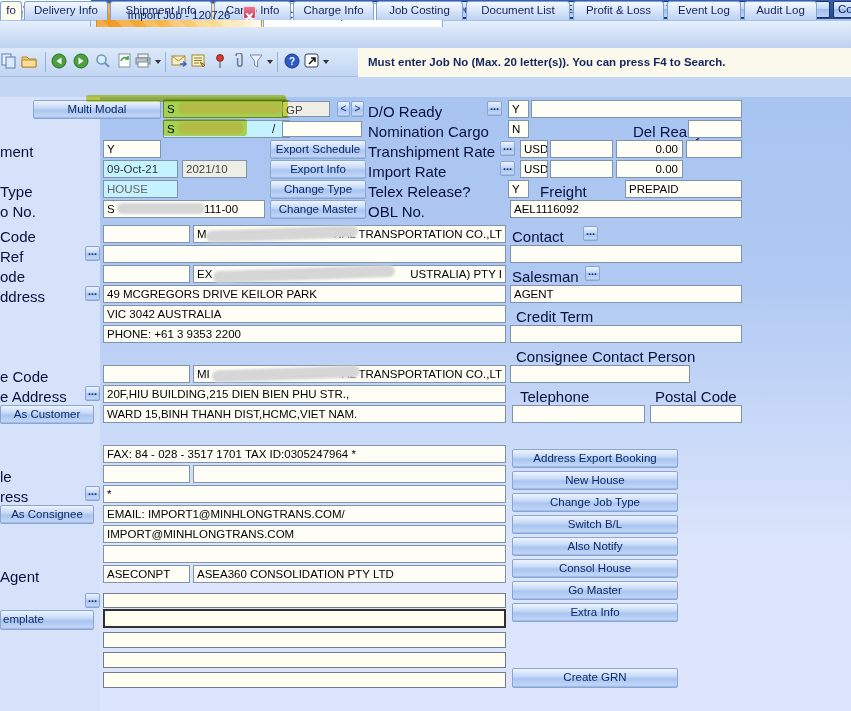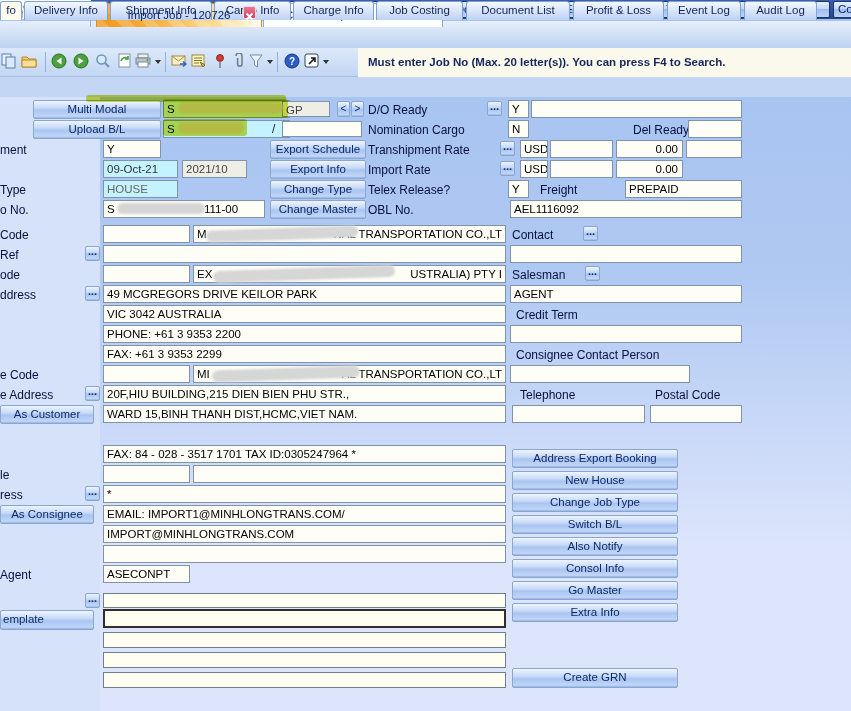--- a/index.html
+++ b/index.html
@@ -32,21 +32,21 @@
   #msgtext{position:absolute;left:10px;top:0;line-height:28px;font-weight:bold;font-size:11.5px;color:#15265E;white-space:nowrap;}
   
   #ftabstrip{left:0;top:77px;width:851px;height:20px;background:#C3D6F3;}
   .ftab{top:1px;height:19px;box-sizing:border-box;border:1px solid #7FA2D6;border-bottom:none;border-radius:3px 3px 0 0;
         background:linear-gradient(#F3F8FF,#D3E1F8 60%,#BDD2F2);color:#11245F;font-size:11.5px;text-align:center;line-height:17px;cursor:pointer;}
   .ftab.active{background:#FFFDEE;}
   
   #form{left:0;top:97px;width:851px;height:452px;
         background:linear-gradient(180deg,#A8C4F1 0%,#B0C9F2 40%,#C8D8F8 72%,#DCE5FB 100%);}
   #leftcol{left:0;top:0;width:100px;height:614px;background:#D6E2F9;}
-  .lbl{font-size:12px;color:#08103F;white-space:nowrap;}
+  .lbl{font-size:15px;color:#08103F;white-space:nowrap;}
   .fld{background:#FEFEF7;border:1px solid #7F93A9;box-sizing:border-box;font-size:11.5px;color:#000;
        padding:1px 3px 0 3px;line-height:14px;white-space:nowrap;overflow:hidden;}
   .fld.cyan{background:#C4F2FE;}
   .fld.grey{background:#EFEEE6;color:#444;}
   .fld.cream{background:#FFFEF0;border-color:#6E7E90;}
   .fld.focusf{border:2px solid #2F2F2F;}
   .fld.ra{text-align:right;padding-right:4px;}
   .sfx{position:absolute;right:3px;top:1px;}
   .sfxl{position:absolute;left:100px;top:1px;}
   .btn3{border:1px solid #8AA5CE;border-radius:2px;box-sizing:border-box;cursor:pointer;
@@ -172,21 +172,20 @@
     <div class="abs fld cyan" style="left:163px;top:3px;width:127px;height:18px"><span>S</span></div>
     <span class="abs slash" style="left:272px;top:5px">/</span>
     <div class="abs fld grey" style="left:282px;top:4px;width:48px;height:16px">GP</div>
     <div class="abs btn3 nav" style="left:337px;top:4px">&lt;</div>
     <div class="abs btn3 nav" style="left:351px;top:4px">&gt;</div>
     <span class="abs lbl" style="left:368px;top:6px">D/O Ready</span>
     <div class="abs btn3 dots" style="left:487px;top:4px">...</div>
     <div class="abs fld" style="left:508px;top:3px;width:21px;height:18px">Y</div>
     <div class="abs fld" style="left:531px;top:3px;width:211px;height:18px"></div>
 
-    <div class="abs btn3" style="left:33px;top:23px;width:128px;height:19px">Upload B/L</div>
     <div class="abs fld cyan" style="left:163px;top:23px;width:127px;height:18px"><span>S</span></div>
     <span class="abs slash" style="left:272px;top:25px">/</span>
     <div class="abs fld" style="left:282px;top:24px;width:80px;height:16px"></div>
     <span class="abs lbl" style="left:368px;top:26px">Nomination Cargo</span>
     <div class="abs fld" style="left:508px;top:23px;width:21px;height:18px">N</div>
     <span class="abs lbl" style="left:633px;top:26px">Del Ready</span>
     <div class="abs fld" style="left:688px;top:23px;width:54px;height:18px"></div>
 
     <span class="abs lbl" style="left:0;top:46px">ment</span>
     <div class="abs fld" style="left:103px;top:43px;width:58px;height:18px">Y</div>
@@ -240,21 +239,20 @@
 
     <span class="abs lbl" style="left:0;top:191px">ddress</span>
     <div class="abs btn3 dots" style="left:85px;top:189px">...</div>
     <div class="abs fld" style="left:103px;top:188px;width:403px;height:18px">49 MCGREGORS DRIVE KEILOR PARK</div>
     <div class="abs fld" style="left:510px;top:188px;width:232px;height:18px">AGENT</div>
 
     <div class="abs fld" style="left:103px;top:208px;width:403px;height:18px">VIC 3042 AUSTRALIA</div>
     <span class="abs lbl" style="left:516px;top:211px">Credit Term</span>
     <div class="abs fld" style="left:103px;top:228px;width:403px;height:18px">PHONE: +61 3 9353 2200</div>
     <div class="abs fld" style="left:510px;top:228px;width:232px;height:18px"></div>
-    <div class="abs fld" style="left:103px;top:248px;width:403px;height:18px">FAX: +61 3 9353 2299</div>
     <span class="abs lbl" style="left:516px;top:251px">Consignee Contact Person</span>
 
     <span class="abs lbl" style="left:0;top:271px">e Code</span>
     <div class="abs fld" style="left:103px;top:268px;width:87px;height:18px"></div>
     <div class="abs fld" style="left:193px;top:268px;width:313px;height:18px"><span>MI</span><span class="sfx">AL TRANSPORTATION CO.,LT</span></div>
     <div class="abs fld" style="left:510px;top:268px;width:180px;height:18px"></div>
 
     <span class="abs lbl" style="left:0;top:291px">e Address</span>
     <div class="abs btn3 dots" style="left:85px;top:289px">...</div>
     <div class="abs fld" style="left:103px;top:288px;width:403px;height:18px">20F,HIU BUILDING,215 DIEN BIEN PHU STR.,</div>
@@ -279,23 +277,24 @@
     <div class="abs fld" style="left:103px;top:388px;width:403px;height:18px">*</div>
     <div class="abs btn3" style="left:512px;top:396px;width:166px;height:19px">Change Job Type</div>
 
     <div class="abs btn3" style="left:0;top:408px;width:94px;height:19px">As Consignee</div>
     <div class="abs fld" style="left:103px;top:408px;width:403px;height:18px">EMAIL: IMPORT1@MINHLONGTRANS.COM/</div>
     <div class="abs btn3" style="left:512px;top:418px;width:166px;height:19px">Switch B/L</div>
 
     <div class="abs fld" style="left:103px;top:428px;width:403px;height:18px">IMPORT@MINHLONGTRANS.COM</div>
     <div class="abs btn3" style="left:512px;top:440px;width:166px;height:19px">Also Notify</div>
     <div class="abs fld" style="left:103px;top:448px;width:403px;height:18px"></div>
-    <div class="abs btn3" style="left:512px;top:462px;width:166px;height:19px">Consol Info</div>
+    <div class="abs btn3" style="left:512px;top:462px;width:166px;height:19px">Consol House</div>
     <span class="abs lbl" style="left:0;top:471px">Agent</span>
     <div class="abs fld" style="left:103px;top:468px;width:87px;height:18px">ASECONPT</div>
+    <div class="abs fld" style="left:193px;top:468px;width:313px;height:18px">ASEA360 CONSOLIDATION PTY LTD</div>
     <div class="abs btn3" style="left:512px;top:484px;width:166px;height:19px">Go Master</div>
 
     <div class="abs btn3 dots" style="left:85px;top:496px">...</div>
     <div class="abs fld cream" style="left:103px;top:496px;width:403px;height:15px"></div>
     <div class="abs btn3" style="left:512px;top:506px;width:166px;height:19px">Extra Info</div>
     <div class="abs btn3" style="left:0;top:513px;width:94px;height:20px;text-align:left;padding-left:2px">emplate</div>
     <div class="abs fld cream focusf" style="left:103px;top:512px;width:403px;height:19px"></div>
     <div class="abs fld cream" style="left:103px;top:535px;width:403px;height:16px"></div>
     <div class="abs fld cream" style="left:103px;top:555px;width:403px;height:16px"></div>
     <div class="abs fld cream" style="left:103px;top:575px;width:403px;height:16px"></div>

